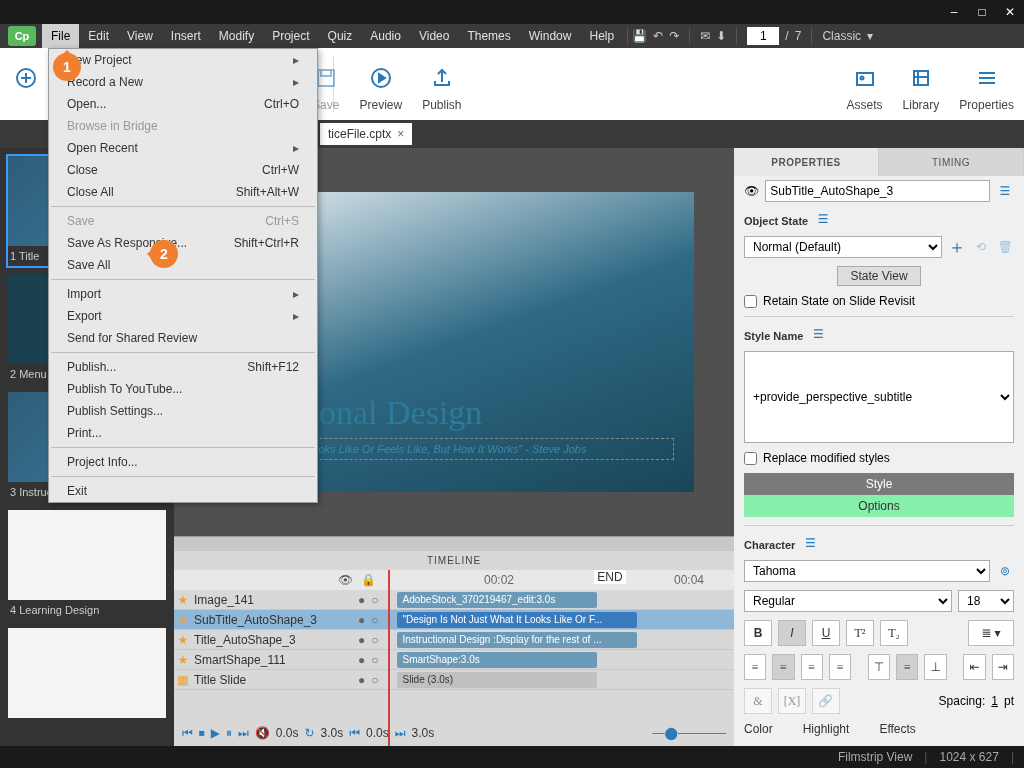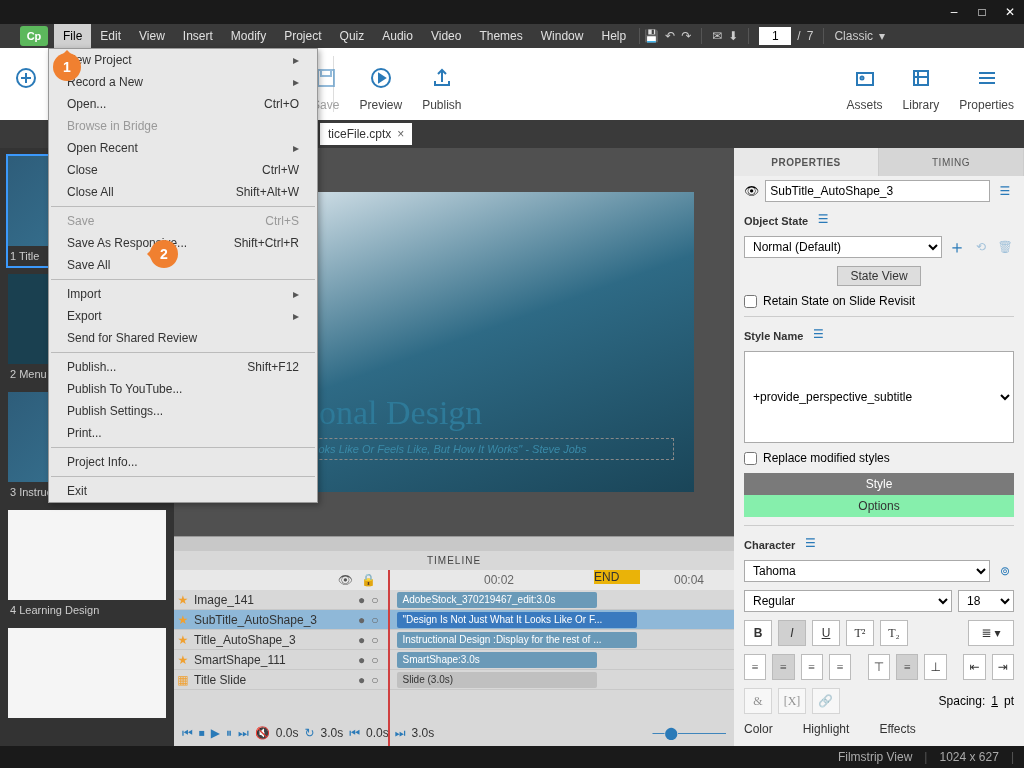--- a/index.html
+++ b/index.html
@@ -1,19 +1,19 @@
 <!DOCTYPE html>
 <html><head>
 <meta charset="utf-8">
 <style>
 * { margin:0; padding:0; box-sizing:border-box; font-family:"Segoe UI",Tahoma,sans-serif; font-size:12px; }
 body { width:1024px; height:768px; background:#3a3a3a; overflow:hidden; position:relative; }
 .titlebar { height:24px; background:#1a1a1a; display:flex; justify-content:flex-end; align-items:center; }
 .win-btn { width:28px; height:24px; color:#fff; display:flex; align-items:center; justify-content:center; cursor:pointer; }
-.menubar { height:24px; background:#3a3a3a; display:flex; align-items:center; padding-left:20px; color:#e0e0e0; }
+.menubar { height:24px; background:#3a3a3a; display:flex; align-items:center; padding-left:8px; color:#e0e0e0; }
 .logo { width:28px; height:20px; background:#5cb85c; color:#fff; font-weight:bold; border-radius:3px; display:flex; align-items:center; justify-content:center; margin-right:6px; font-size:11px; }
 .mitem { padding:0 9px; line-height:24px; cursor:pointer; }
 .mitem.active { background:#d0d0d0; color:#000; }
 .msep { width:1px; height:16px; background:#555; margin:0 4px; }
 .page-ctrl { display:flex; align-items:center; gap:6px; color:#ccc; }
 .page-ctrl input { width:32px; background:#fff; border:none; text-align:center; height:18px; }
 .toolbar { height:72px; background:#fff; display:flex; align-items:center; position:relative; }
 .tbtn { display:flex; flex-direction:column; align-items:center; justify-content:center; padding:4px 10px 0; color:#444; cursor:pointer; }
 .tbtn .ic { font-size:22px; height:36px; display:flex; align-items:center; }
 .tbtn .lbl { font-size:12px; margin-top:2px; }
@@ -251,21 +251,21 @@
     <div class="timeline">
       <div style="height:14px;background:#c8c8c8"></div>
       <div class="tl-head">TIMELINE</div>
       <div class="tl-ruler">
         <div class="tl-ruler-left">
             <span>👁</span>
             <span>🔒</span>
           </div>
         <div style="position:relative;flex:1;color:#666;font-size:9px;">
           <span style="position:absolute;left:4px;top:0;width:2px;height:200px;background:#d04040"></span>
-          <span style="position:absolute;left:210px;top:0;width:46px;background:#eab308;color:#333;">END</span>
+          <span style="position:absolute;left:210px;top:0;width:32px;background:#ffffff;color:#333;text-align:center">END</span>
           <span style="position:absolute;left:100px;top:3px">00:02</span>
           <span style="position:absolute;left:290px;top:3px">00:04</span>
         </div>
       </div>
       <div class="tl-body" id="tl-rows">
           <div class="tl-row">
             <div class="tl-star">★</div>
             <div class="tl-name">Image_141</div>
             <div class="tl-icons">
               <span>●</span>

